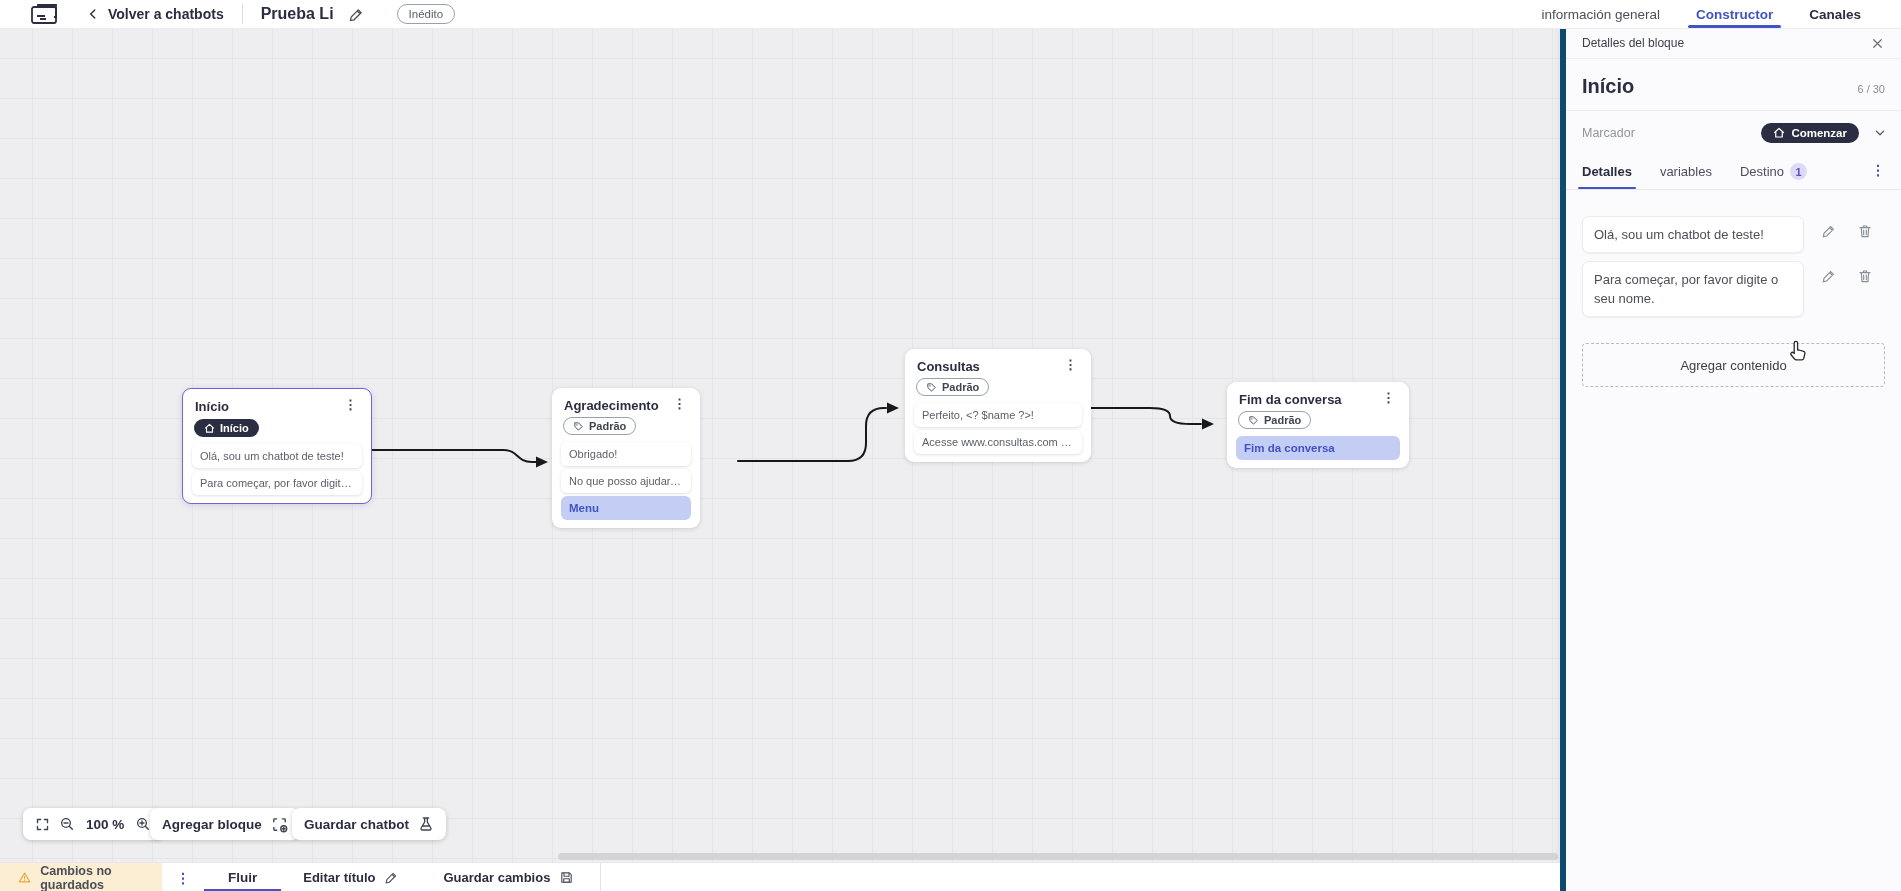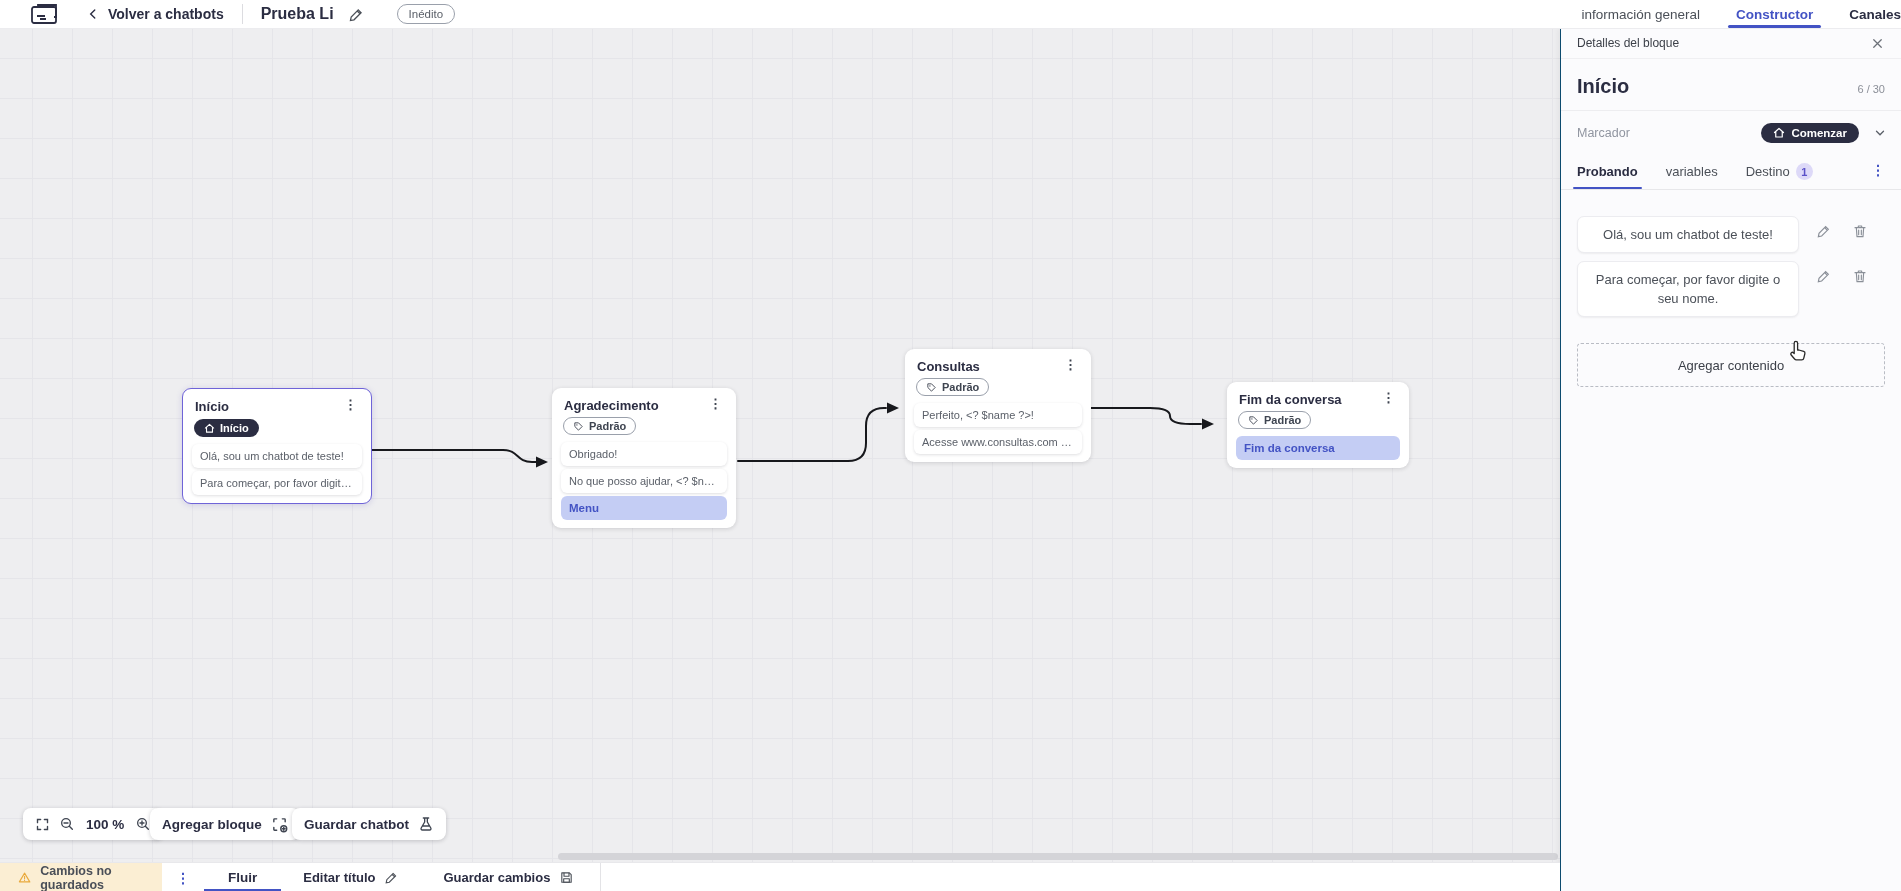--- a/index.html
+++ b/index.html
@@ -19,21 +19,21 @@
   .back{display:flex;align-items:center;gap:8px;margin-left:26px;cursor:pointer}
   .back .chev{color:#2b2d42}
   .back-label{font-size:14px;font-weight:700;color:#2b2d42}
   .vdiv{width:1px;height:20px;background:#dcdce0;margin:0 18px;}
   .doc-title{font-size:16px;font-weight:700;color:#2b2d42}
   .edit-pencil{color:#4b5058;margin-left:14px;cursor:pointer}
   .status-pill{
     margin-left:32px;font-size:11.5px;color:#5a5f68;border:1px solid #9aa0ab;
     border-radius:999px;padding:2px 11px;line-height:14px;
   }
-  .top-tabs{margin-left:auto;display:flex;align-items:center;gap:36px;height:100%;}
+  .top-tabs{margin-left:auto;display:flex;align-items:center;gap:36px;padding-right:40px;height:100%;}
   .top-tab{font-size:13.5px;color:#4b5058;height:100%;display:flex;align-items:center;position:relative;cursor:pointer}
   .top-tab.active{color:#4353c4;font-weight:700}
   .top-tab.active::after{content:"";position:absolute;left:-8px;right:-8px;bottom:0;height:3px;background:#4353c4;border-radius:2px}
   .top-tab.semib{font-weight:600;color:#2b2d42}
   
   .canvas{
     position:absolute;left:0;top:28px;width:1560px;height:834px;
     background-color:#eeeef0;
     background-image:linear-gradient(#e5e5e9 1px, transparent 1px),
                      linear-gradient(90deg,#e5e5e9 1px, transparent 1px);
@@ -71,21 +71,21 @@
   }
   .ctrl .ic{color:#3f4551;display:flex;align-items:center;cursor:pointer}
   .zoom-label{font-size:13.5px;font-weight:700;color:#2b2d42;padding:0 2px}
   .hscroll{
     position:absolute;left:558px;top:825px;width:1000px;height:7px;border-radius:4px;
     background:#d4d4d8;cursor:pointer;
   }
   
   .panel{
     position:absolute;left:1560px;top:28px;width:341px;height:863px;background:#fbfbfd;
-    border-left:1px solid #0c4a6e;box-shadow:-2px 0 6px rgba(0,0,0,.05);box-sizing:border-box;z-index:20;text-align:center;
+    border-left:6px solid #0c4a6e;box-shadow:-2px 0 6px rgba(0,0,0,.05);box-sizing:border-box;z-index:20;
   }
   .panel-hrow{
     height:30px;display:flex;align-items:center;justify-content:space-between;
     padding:0 16px;border-bottom:1px solid #efeff2;
   }
   .panel-htitle{font-size:12px;color:#3c4049}
   .close-x{color:#6b7078;cursor:pointer}
   .panel-title-row{display:flex;align-items:baseline;justify-content:space-between;padding:16px 16px 12px 16px;border-bottom:1px solid #ededf0}
   .panel-title{font-size:20px;font-weight:700;color:#2b2d42}
   .counter{font-size:11px;color:#8b8f98}
@@ -185,21 +185,21 @@
     <span class="pill-dark">
       <svg width="11" height="11" viewBox="0 0 24 24" fill="none" stroke="#fff" stroke-width="2.4" stroke-linecap="round" stroke-linejoin="round">
           <path d="M3 11l9-8 9 8M5.5 9.5V20h13V9.5"></path>
         </svg>
       <span>Início</span>
     </span>
     <div class="brow">Olá, sou um chatbot de teste!</div>
     <div class="brow">Para começar, por favor digite o ...</div>
   </div>
 
-  <div class="block" style="left:552px;top:360px;width:184px;">
+  <div class="block" style="left:552px;top:360px;width:148px;">
     <div class="btitle-row">
       <span class="btitle">Agradecimento</span>
       <span class="kebab">⋮</span>
     </div>
     <span class="pill-outline">
       <svg width="11" height="11" viewBox="0 0 24 24" fill="none" stroke="#3f4551" stroke-width="2" stroke-linejoin="round">
           <path d="M4 12V4h8l8 8-8 8z"></path>
           <circle cx="8.5" cy="8.5" r="1.4" fill="#3f4551" stroke="none"></circle>
         </svg>
       <span>Padrão</span>
@@ -302,21 +302,21 @@
           </svg>
         <span>Comenzar</span>
       </span>
       <svg class="marker-chev" width="14" height="14" viewBox="0 0 24 24" fill="none" stroke="currentColor" stroke-width="2.2" stroke-linecap="round">
           <path d="M6 9l6 6 6-6"></path>
         </svg>
     </span>
   </div>
   <div class="ptabs">
     <div class="ptab active">
-        <span>Probando</span>
+        <span>Detalles</span>
       </div>
     <div class="ptab">
         <span>variables</span>
       </div>
     <div class="ptab">
       <span>Destino</span>
       <span class="num-badge">1</span>
     </div>
     <span class="ptab-kebab">⋮</span>
   </div>

